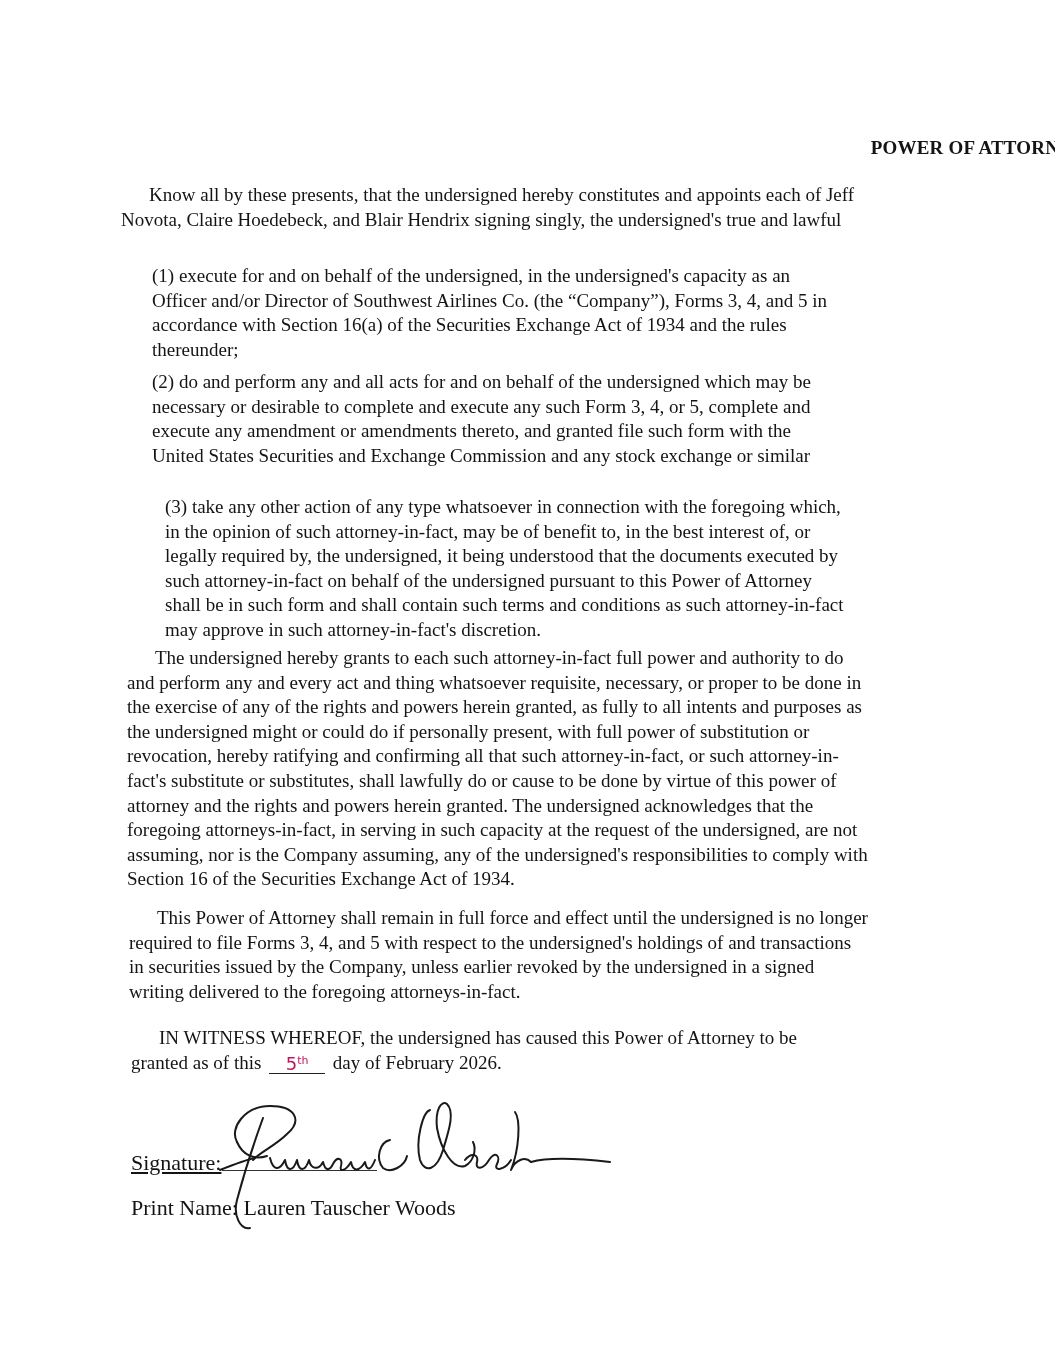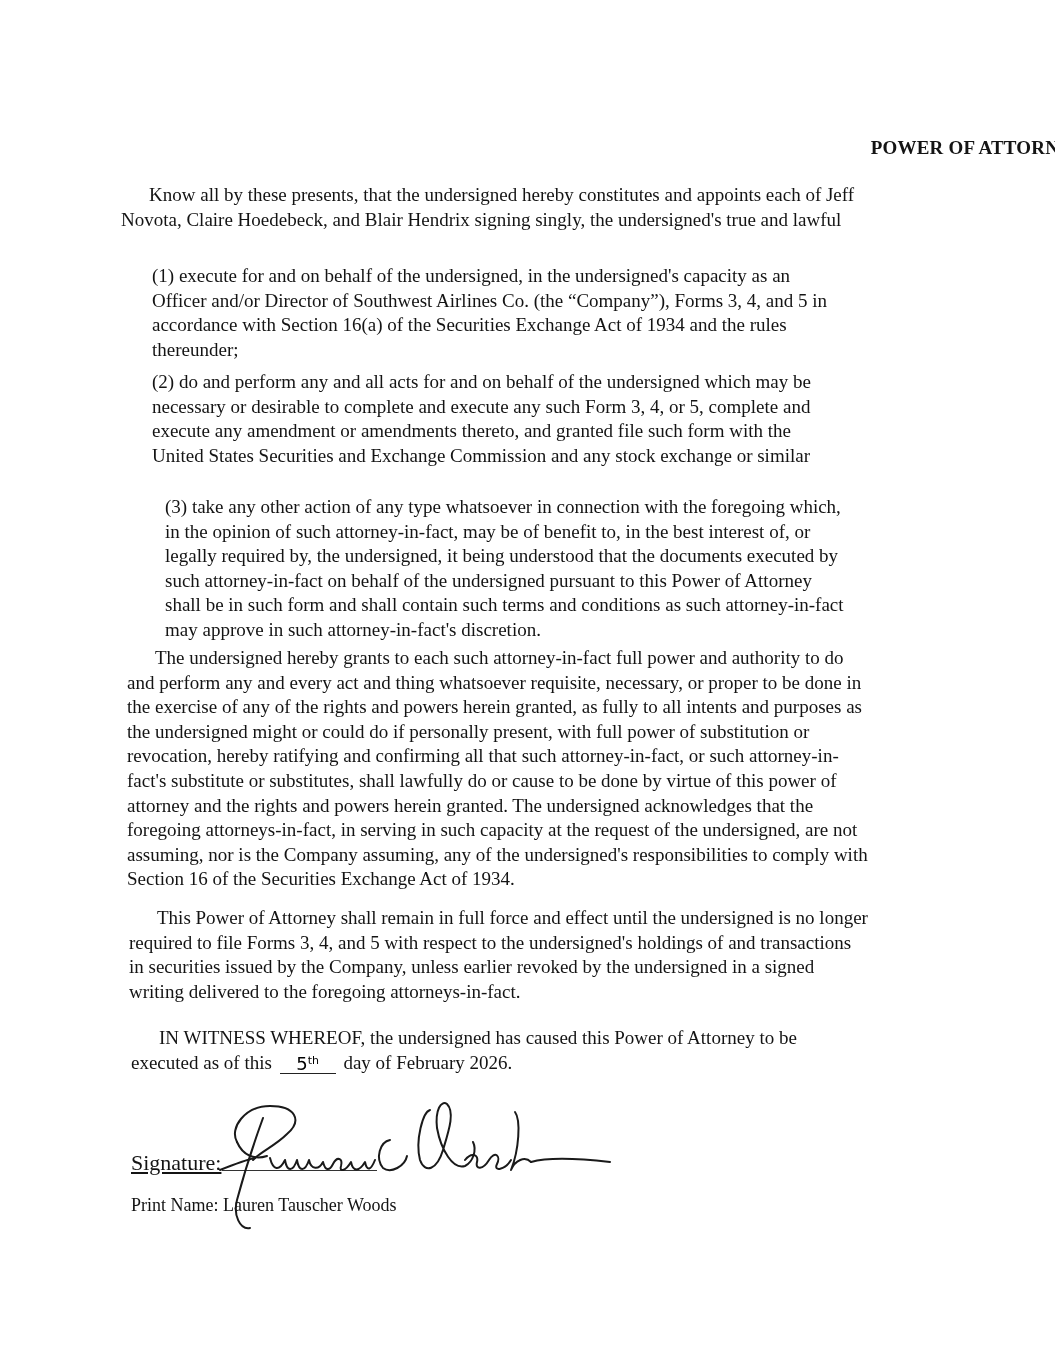--- a/index.html
+++ b/index.html
@@ -51,21 +51,21 @@
     .p-witness { left: 131px; top: 1026px; }
     .indent { padding-left: 28px; }
     .fill-blank {
       display: inline-block;
       min-width: 56px;
       border-bottom: 1.3px solid #222;
       text-align: center;
       font-family: "DejaVu Sans", sans-serif;
       font-size: 18px;
       line-height: 18px;
-      color: #000000;
+      color: #be185d;
       margin: 0 3px;
       vertical-align: -1px;
     }
     .fill-blank sup {
       font-size: 11px;
       vertical-align: 6px;
     }
     .sig-label {
       position: absolute;
       left: 131px; top: 1150px;
@@ -79,21 +79,21 @@
       border-bottom: 1.3px solid #333;
     }
     .signature {
       position: absolute;
       left: 215px; top: 1090px;
       width: 400px; height: 150px;
     }
     .print-name {
       position: absolute;
       left: 131px; top: 1195px;
-      font-size: 18px;
+      font-size: 22px;
     }
   </style>
 </head>
 <body>
 
 <div class="page">
 
   <div class="title">POWER OF ATTORNEY</div>
 
   <div class="para p-intro">
@@ -140,21 +140,21 @@
   <div class="para p-term">
     <span class="line indent">This Power of Attorney shall remain in full force and effect until the undersigned is no longer</span>
     <span class="line">required to file Forms 3, 4, and 5 with respect to the undersigned's holdings of and transactions</span>
     <span class="line">in securities issued by the Company, unless earlier revoked by the undersigned in a signed</span>
     <span class="line">writing delivered to the foregoing attorneys-in-fact.</span>
   </div>
 
   <div class="para p-witness">
     <span class="line indent">IN WITNESS WHEREOF, the undersigned has caused this Power of Attorney to be</span>
     <span class="line">
-      <span>executed as of this</span>
+      <span>granted as of this</span>
       <span class="fill-blank"><span>5</span><sup>th</sup></span>
       <span>day of February 2026.</span>
     </span>
   </div>
 
   <div class="sig-label">Signature:</div>
   <div class="sig-line"></div>
 
   <svg class="signature" viewBox="0 0 400 150" xmlns="http://www.w3.org/2000/svg">
     <g fill="none" stroke="#1a1a1a" stroke-width="2" stroke-linecap="round" stroke-linejoin="round">

